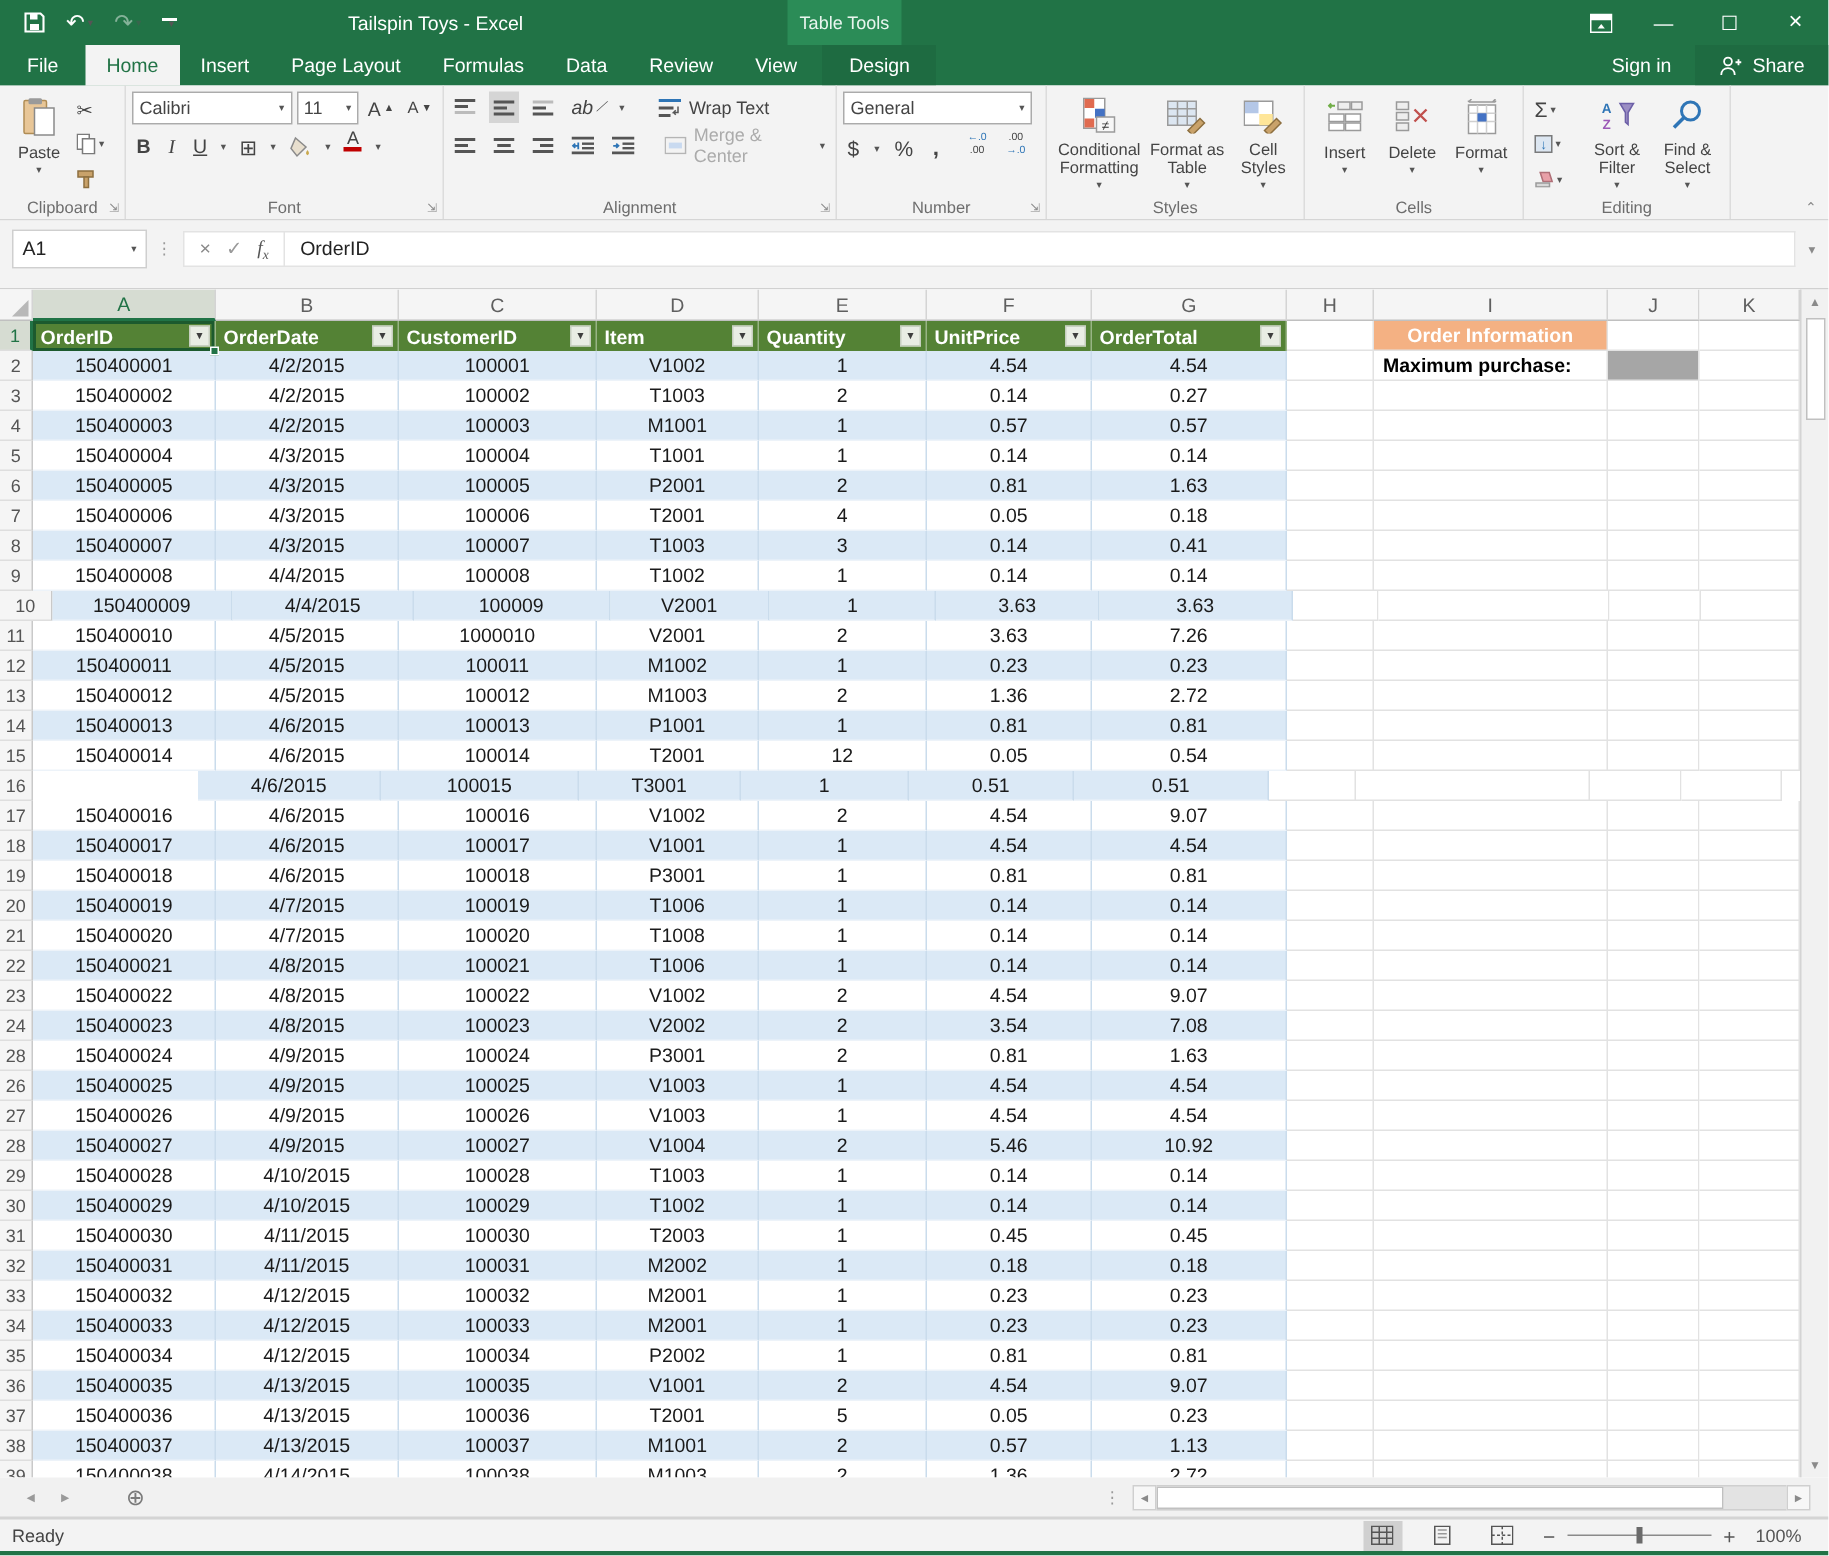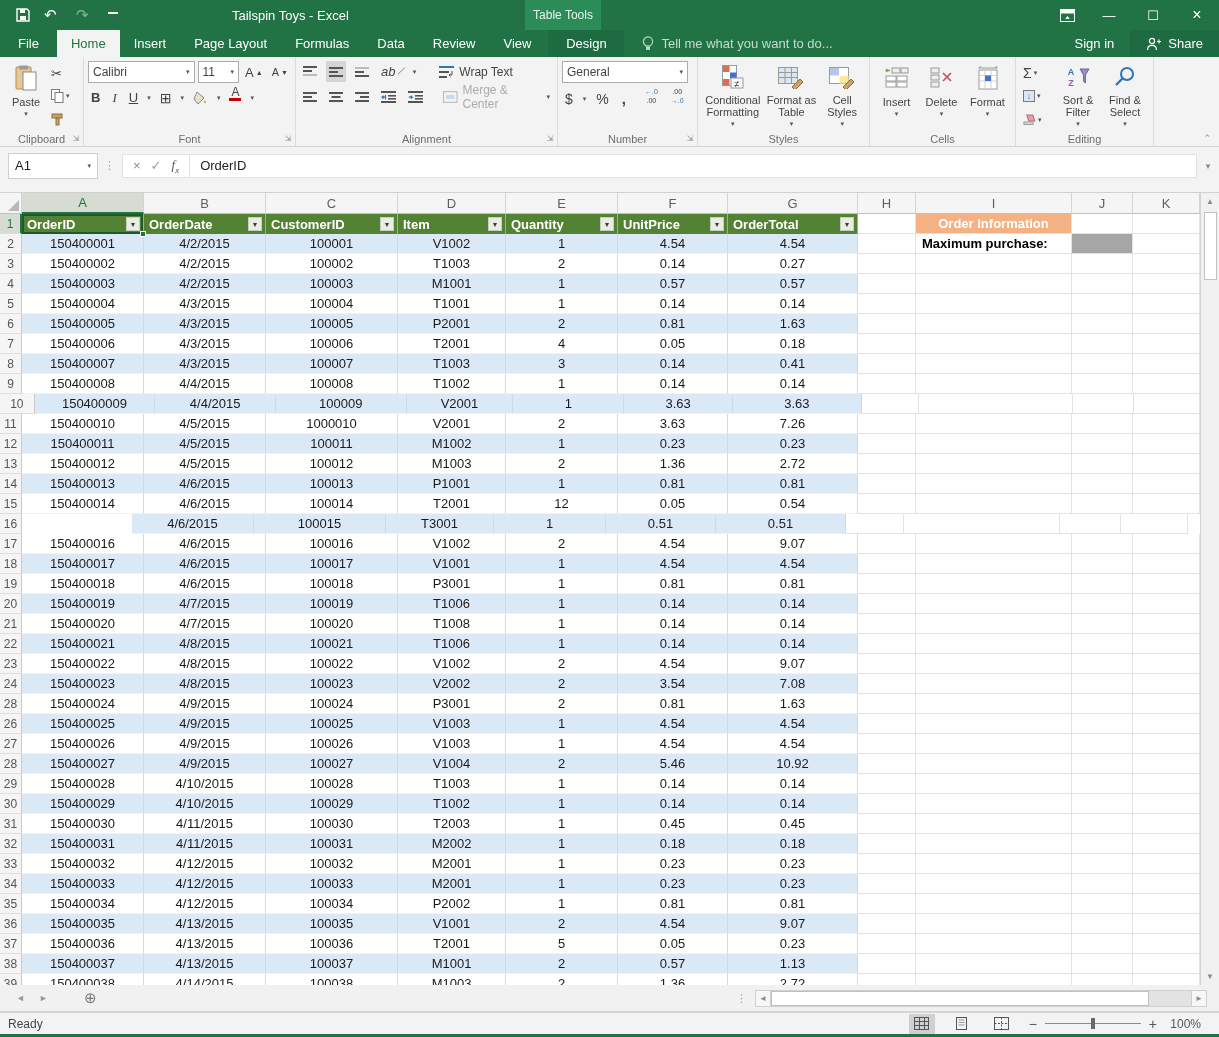--- a/index.html
+++ b/index.html
@@ -142,29 +142,20 @@
   <div style="display:flex">
       <div class="rtab active">Home</div>
       <div class="rtab">Insert</div>
       <div class="rtab">Page Layout</div>
       <div class="rtab">Formulas</div>
       <div class="rtab">Data</div>
       <div class="rtab">Review</div>
       <div class="rtab">View</div>
     </div>
   <div class="ctxtab">Design</div>
-  <div class="tellme">
-    <span>
-      <svg width="12" height="15" viewBox="0 0 12 15">
-          <circle cx="6" cy="5.5" r="4.6" fill="none" stroke="#b9d8c6" stroke-width="1.2"></circle>
-          <rect x="4" y="10.5" width="4" height="3.4" fill="#b9d8c6"></rect>
-        </svg>
-    </span>
-    <span>Tell me what you want to do...</span>
-  </div>
   <div class="rightacct">
     <span class="signin">Sign in</span>
     <span class="shareblk">
       <span>
         <svg width="15" height="14" viewBox="0 0 15 14">
             <circle cx="6" cy="4" r="2.6" fill="none" stroke="#fff" stroke-width="1.2"></circle>
             <path d="M1.5 13 c0-3 2-4.6 4.5-4.6 s4.5 1.6 4.5 4.6" fill="none" stroke="#fff" stroke-width="1.2"></path>
             <path d="M11 4.5 h4 M13 2.5 v4" stroke="#fff" stroke-width="1.2"></path>
           </svg>
       </span>

